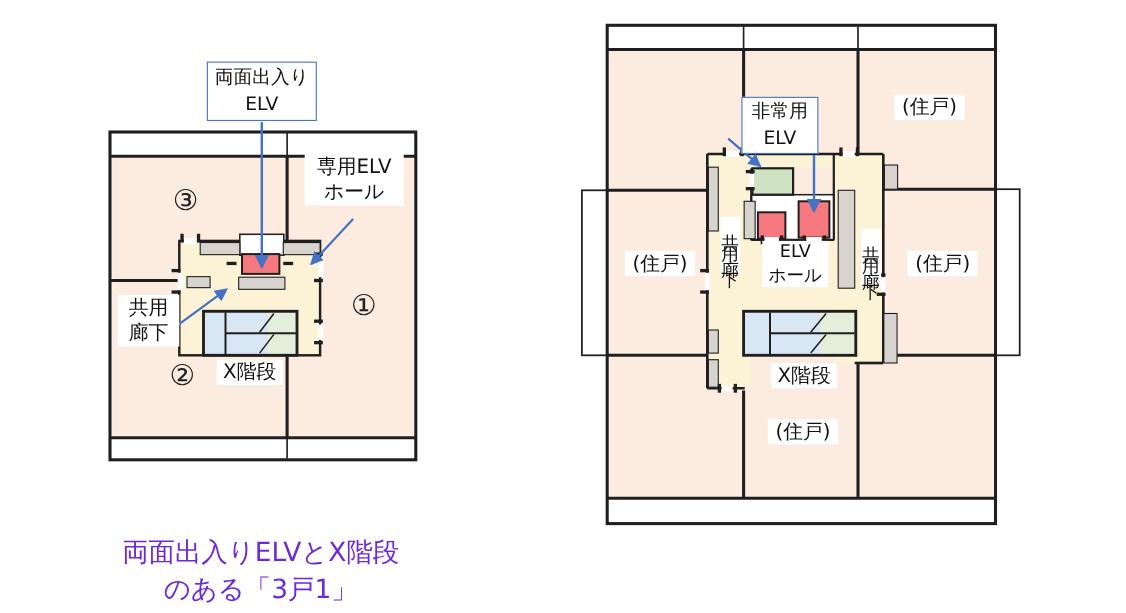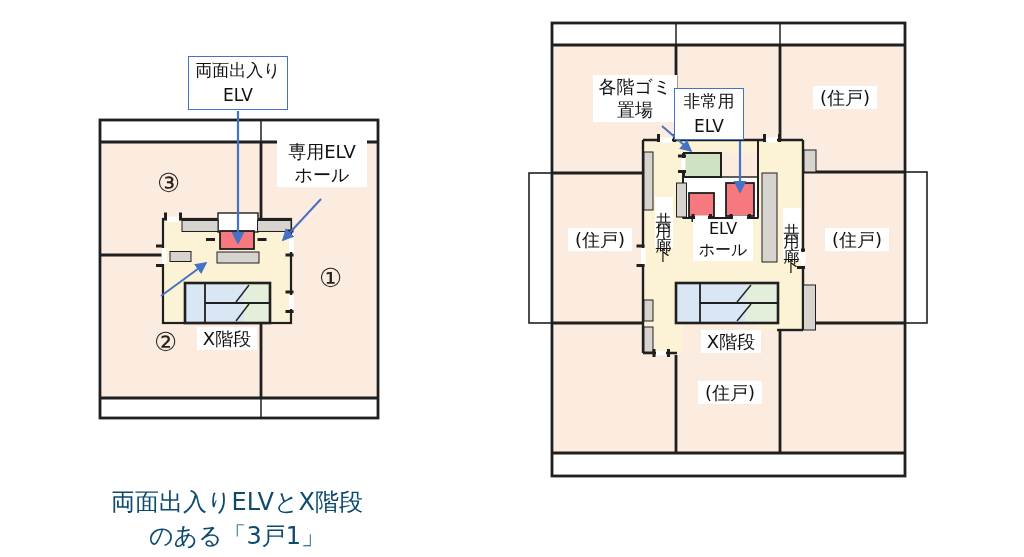--- a/index.html
+++ b/index.html
@@ -25,21 +25,21 @@
   
   .lbl{position:absolute;z-index:2;white-space:pre-line;text-align:center;line-height:1.3;color:#111}
   .wbg{background:#fff;padding:0 2px}
   .bluebox{position:absolute;z-index:2;background:#fff;border:1.7px solid var(--c-accent);
            display:flex;align-items:center;justify-content:center;text-align:center;
            white-space:pre-line;line-height:1.45;color:#111}
   .vlbl{position:absolute;z-index:2;writing-mode:vertical-rl;text-orientation:upright;
         letter-spacing:12px;line-height:1.1;background:#fff;padding:2px 0;color:#111}
   .circ{position:absolute;z-index:2;font-size:26px;line-height:1;color:#222}
   .caption{position:absolute;z-index:2;width:420px;text-align:center;white-space:pre-line;
-           font-size:24px;line-height:1.42;color:#0c4a6e}
+           font-size:24px;line-height:1.42;color:#6d28d9}
   .f17{font-size:17px}.f18{font-size:18px}.f16{font-size:16px}
 </style>
 </head>
 <body>
 
 <div class="canvas">
 
 <svg width="1024" height="557" viewBox="0 0 1024 557">
   <defs>
     <marker id="ah" markerWidth="7" markerHeight="7" refX="5.2" refY="3" orient="auto">
@@ -183,29 +183,29 @@
     </g>
     <line x1="662" y1="126" x2="691" y2="151" class="arrow" stroke-width="2" marker-end="url(#ah)"></line>
     <line x1="740" y1="141" x2="740" y2="192" class="arrow" stroke-width="2.2" marker-end="url(#ah)"></line>
   </g>
 </svg>
 
 <div class="bluebox f17" style="left:188px;top:56px;width:100px;height:54px">両面出入り
 ELV</div>
 <div class="lbl wbg f18" style="left:277px;top:140px;width:90px">専用ELV
 ホール</div>
+<div class="lbl wbg f18" style="left:107px;top:268px;width:56px">共用
+廊下</div>
 <div class="lbl wbg f18" style="left:197px;top:327px;width:60px">X階段</div>
 <div class="circ" style="left:157px;top:170px">③</div>
 <div class="circ" style="left:319px;top:265px">①</div>
 <div class="circ" style="left:154px;top:329px">②</div>
 <div class="caption" style="left:27px;top:485px">両面出入りELVとX階段
 のある「3戸1」</div>
 
-<div class="lbl wbg f18" style="left:593px;top:75px;width:84px">各階ゴミ
-置場</div>
 <div class="bluebox f17" style="left:674px;top:88px;width:70px;height:52px">非常用
 ELV</div>
 <div class="lbl wbg f18" style="left:813px;top:86px;width:64px">(住戸)</div>
 <div class="lbl wbg f18" style="left:568px;top:228px;width:64px">(住戸)</div>
 <div class="lbl wbg f18" style="left:825px;top:228px;width:64px">(住戸)</div>
 <div class="lbl wbg f18" style="left:698px;top:381px;width:64px">(住戸)</div>
 <div class="lbl wbg f16" style="left:693px;top:219px;width:60px">ELV
 ホール</div>
 <div class="vlbl f16" style="left:655px;top:197px">共用廊下</div>
 <div class="vlbl f16" style="left:783px;top:208px">共用廊下</div>

